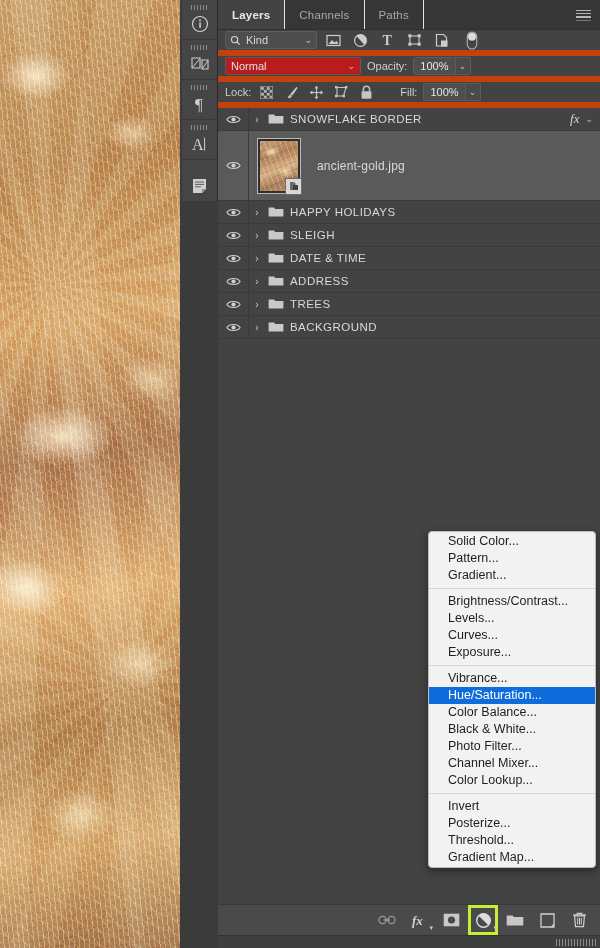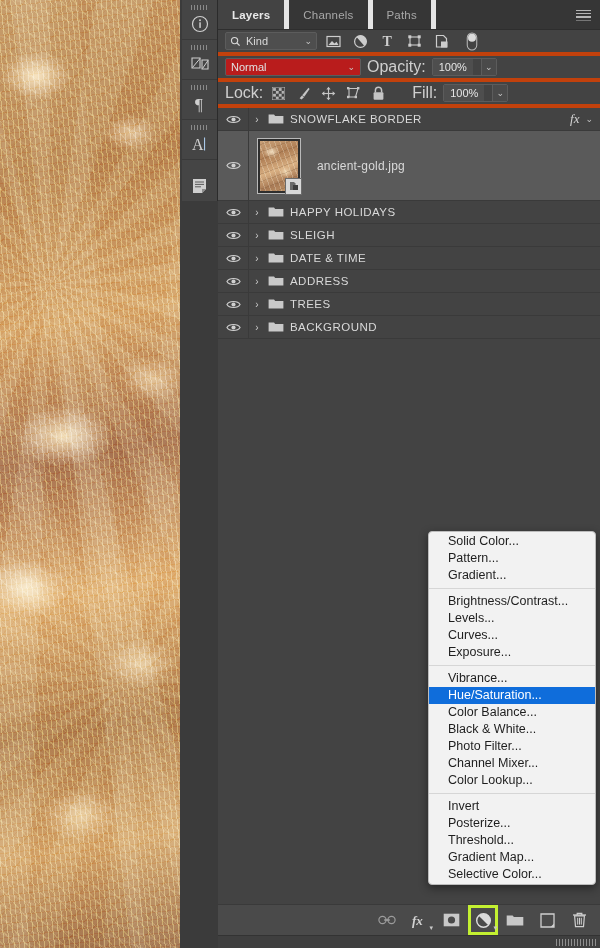--- a/index.html
+++ b/index.html
@@ -71,53 +71,53 @@
     position:absolute; left:218px; top:0; width:382px; height:948px;
     background:#434343;
   }
   .tabbar {
     height:30px; background:#363636; display:flex; align-items:stretch;
     position:relative; border-bottom:1px solid #2e2e2e;
   }
   .tab {
     display:flex; align-items:center; padding:0 14px;
     font-size:11.5px; color:#a8a8a8; letter-spacing:.2px;
-    border-right:5px solid #e5e5e5; cursor:default;
+    border-right:1px solid #e5e5e5; cursor:default;
   }
   .tab.active { background:#434343; color:#e8e8e8; font-weight:bold; }
   .panel-menu {
     position:absolute; right:9px; top:50%; transform:translateY(-50%);
     width:15px; height:11px; cursor:default;
     background-image:repeating-linear-gradient(180deg,#b5b5b5 0 1.5px, transparent 1.5px 3.4px);
   }
 
   
   .row { display:flex; align-items:center; height:26px; padding:0 7px; gap:6px; }
-  .rowline { border-bottom:4px solid #c2410c; }
+  .rowline { border-bottom:6px solid #c2410c; }
 
   .kind-select {
     display:flex; align-items:center; gap:5px;
     width:92px; height:18px; background:#4e4e4e;
     border:1px solid #5c5c5c; border-radius:2px; padding:0 4px;
     font-size:11px; color:#d8d8d8;
   }
   .kind-select .cv { margin-left:auto; color:#c7c7c7; font-size:9px; }
   .filt { width:21px; height:18px; display:flex; align-items:center; justify-content:center; color:#cdcdcd; }
   .filt.toggle { margin-left:3px; }
 
   .blend-select {
     display:flex; align-items:center;
     width:136px; height:18px; background:#b91c1c; border:1px solid #5c5c5c;
     border-radius:2px; padding:0 5px; font-size:11px; color:#e0e0e0;
   }
   .blend-select .cv { margin-left:auto; font-size:9px; color:#c7c7c7; }
-  .lbl { font-size:16px; color:#cfcfcf; }
+  .lbl { font-size:11px; color:#cfcfcf; }
   .numbox {
     display:flex; align-items:stretch; height:18px;
-    border:1px solid #5c5c5c; border-radius:2px; overflow:hidden;gap:8px;
+    border:1px solid #5c5c5c; border-radius:2px; overflow:hidden;
   }
   .numbox .val {
     background:#4e4e4e; color:#e6e6e6; font-size:11px;
     display:flex; align-items:center; padding:0 6px; min-width:40px;
   }
   .numbox .stp {
     background:#4a4a4a; border-left:1px solid #5c5c5c; width:15px;
     display:flex; align-items:center; justify-content:center;
     font-size:9px; color:#c7c7c7;
   }
@@ -555,21 +555,20 @@
     <div class="ctx-item">Color Balance...</div>
     <div class="ctx-item">Black &amp; White...</div>
     <div class="ctx-item">Photo Filter...</div>
     <div class="ctx-item">Channel Mixer...</div>
     <div class="ctx-item">Color Lookup...</div>
     <div class="ctx-sep"></div>
     <div class="ctx-item">Invert</div>
     <div class="ctx-item">Posterize...</div>
     <div class="ctx-item">Threshold...</div>
     <div class="ctx-item">Gradient Map...</div>
-    <div class="ctx-item">Selective Color...</div>
   </div>
 
   <div class="btmbar">
     <div class="btn">
       <svg width="18" height="12" viewBox="0 0 20 12">
         <rect x="1" y="2" width="8" height="8" rx="4" fill="none" stroke="#9c9c9c" stroke-width="1.3"></rect>
         <rect x="11" y="2" width="8" height="8" rx="4" fill="none" stroke="#9c9c9c" stroke-width="1.3"></rect>
         <rect x="7" y="5" width="6" height="2" fill="#9c9c9c"></rect>
       </svg>
     </div>

